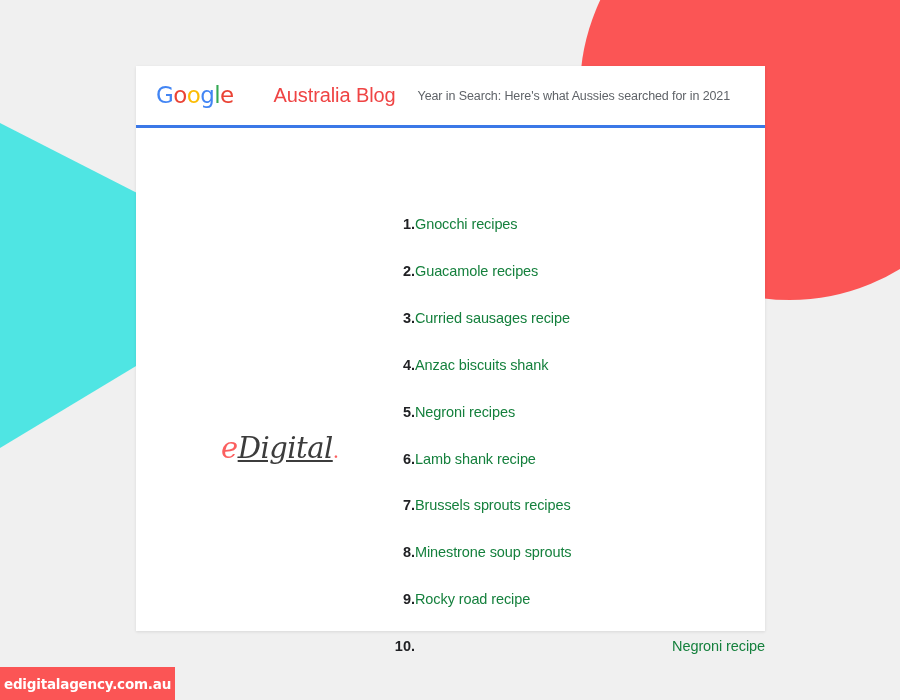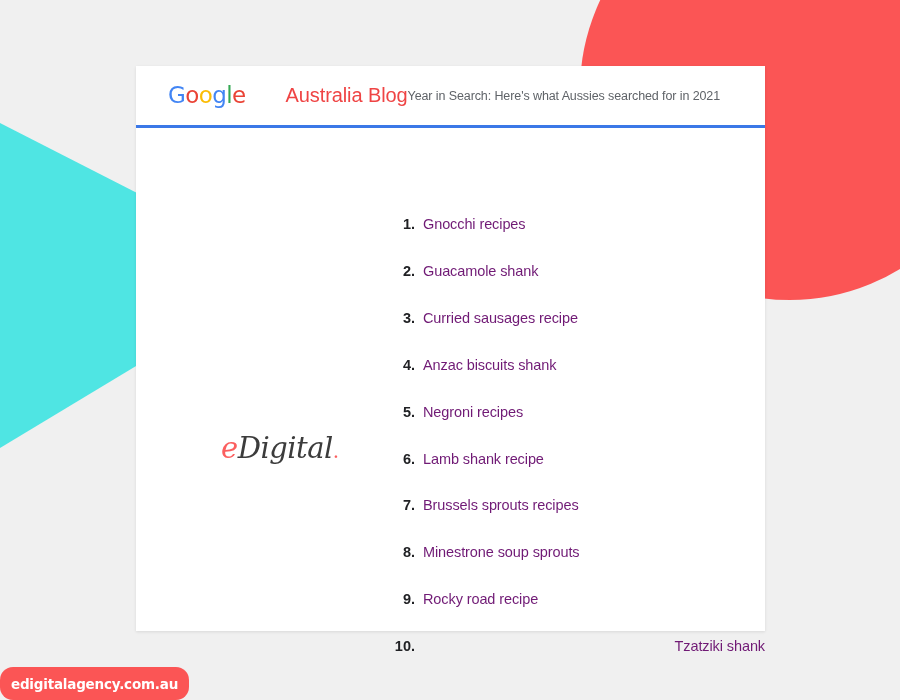--- a/index.html
+++ b/index.html
@@ -47,21 +47,21 @@
     top: 66px;
     width: 629px;
     height: 565px;
     background: #ffffff;
     box-shadow: 0 1px 3px rgba(0,0,0,0.10);
   }
 
   
   #card-header {
     position: absolute;
-    left: 12px;
+    left: 0;
     top: 0;
     width: 726px;
     height: 59px;
     display: flex;
     align-items: center;
     padding-left: 20px;
     box-sizing: border-box;
   }
   #google-logo {
     font-size: 23px;
@@ -78,20 +78,21 @@
 
   #blog-title {
     margin-left: 40px;
     font-size: 20px;
     color: #ef4444;
     font-weight: 400;
     letter-spacing: -0.1px;
     white-space: nowrap;
   }
   #header-subtitle {
+    margin-left: 22px;
     font-size: 12.5px;
     color: #5f6368;
     font-weight: 400;
     letter-spacing: -0.1px;
     white-space: nowrap;
   }
 
   #header-rule {
     position: absolute;
     left: 0;
@@ -115,21 +116,21 @@
     position: absolute;
     left: 85px;
     top: 303px;
     font-family: "DejaVu Serif", serif;
     font-style: italic;
     font-size: 29px;
     white-space: nowrap;
     letter-spacing: -0.5px;
   }
   #edigital-logo .e-mark  { color: #fb5f5f; }
-  #edigital-logo .d-mark  { color: #3c3c3c; }
+  #edigital-logo .d-mark  { color: #3c3c3c; text-decoration: underline; }
   #edigital-logo .dot-mark{ color: #fb5f5f; font-style: normal; font-size: 20px; }
 
   
   #trends-list {
     position: absolute;
     left: 0;
     top: 0;
     width: 629px;
     list-style: none;
     margin: 0;
@@ -145,41 +146,40 @@
   }
   .trend-rank {
     width: 279px;
     text-align: right;
     font-size: 14.5px;
     font-weight: bold;
     color: #202124;
     flex: none;
   }
   .trend-label {
-    margin-left: 8px;
+    margin-left: 0;
     font-size: 14.5px;
-    color: #701a75;
+    color: #15803d;
     font-weight: 400;
     white-space: nowrap;
     letter-spacing: -0.1px;
   }
 
   
   #url-badge {
     position: absolute;
     left: 0;
     top: 667px;
-    width: 189px;
+    width: 175px;
     height: 33px;
     background: #fb5555;
     display: flex;
     align-items: center;
     justify-content: center;
     box-sizing: border-box;
-    border-radius: 13px;
   }
   #url-badge-text {
     color: #ffffff;
     font-size: 13.5px;
     font-weight: bold;
     letter-spacing: -0.2px;
     font-family: "DejaVu Sans", sans-serif;
   }
 </style>
 </head>
@@ -210,21 +210,21 @@
       <span class="e-mark">e</span><span class="d-mark">Digital</span><span class="dot-mark">.</span>
     </div>
 
     <ul id="trends-list">
         <li class="trend-row" style="top: 88px;">
           <span class="trend-rank">1.</span>
           <span class="trend-label">Gnocchi recipes</span>
         </li>
         <li class="trend-row" style="top: 134.9px;">
           <span class="trend-rank">2.</span>
-          <span class="trend-label">Guacamole shank</span>
+          <span class="trend-label">Guacamole recipes</span>
         </li>
         <li class="trend-row" style="top: 181.8px;">
           <span class="trend-rank">3.</span>
           <span class="trend-label">Curried sausages recipe</span>
         </li>
         <li class="trend-row" style="top: 228.7px;">
           <span class="trend-rank">4.</span>
           <span class="trend-label">Anzac biscuits shank</span>
         </li>
         <li class="trend-row" style="top: 275.6px;">
@@ -242,21 +242,21 @@
         <li class="trend-row" style="top: 416.3px;">
           <span class="trend-rank">8.</span>
           <span class="trend-label">Minestrone soup sprouts</span>
         </li>
         <li class="trend-row" style="top: 463.2px;">
           <span class="trend-rank">9.</span>
           <span class="trend-label">Rocky road recipe</span>
         </li>
         <li class="trend-row" style="top: 510.1px; justify-content: space-between;">
           <span class="trend-rank">10.</span>
-          <span class="trend-label">Tzatziki shank</span>
+          <span class="trend-label">Negroni recipe</span>
         </li>
       </ul>
   </div>
 </div>
 
 <div id="url-badge">
   <span id="url-badge-text">edigitalagency.com.au</span>
 </div>
 
 </body></html>

